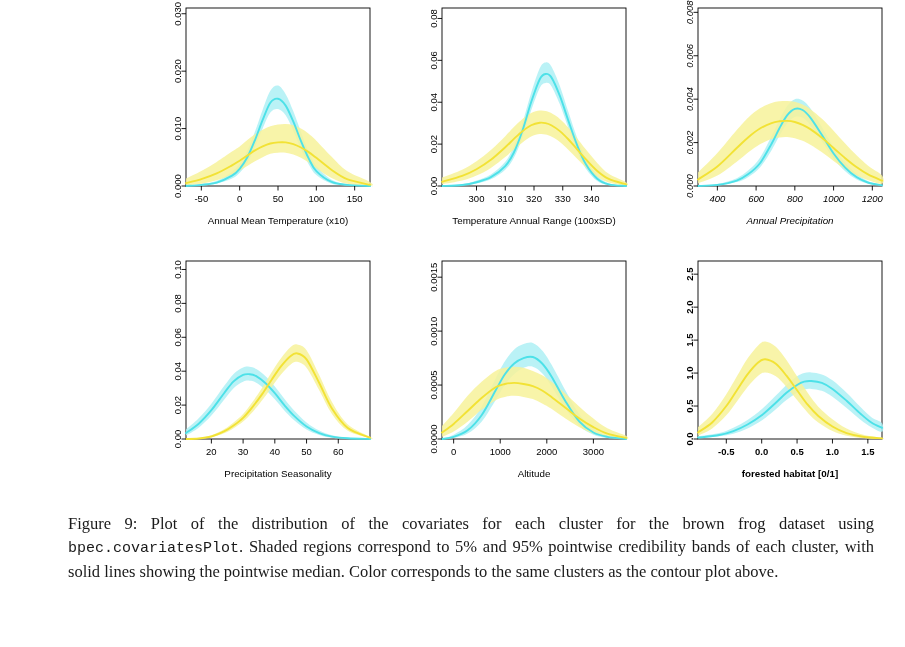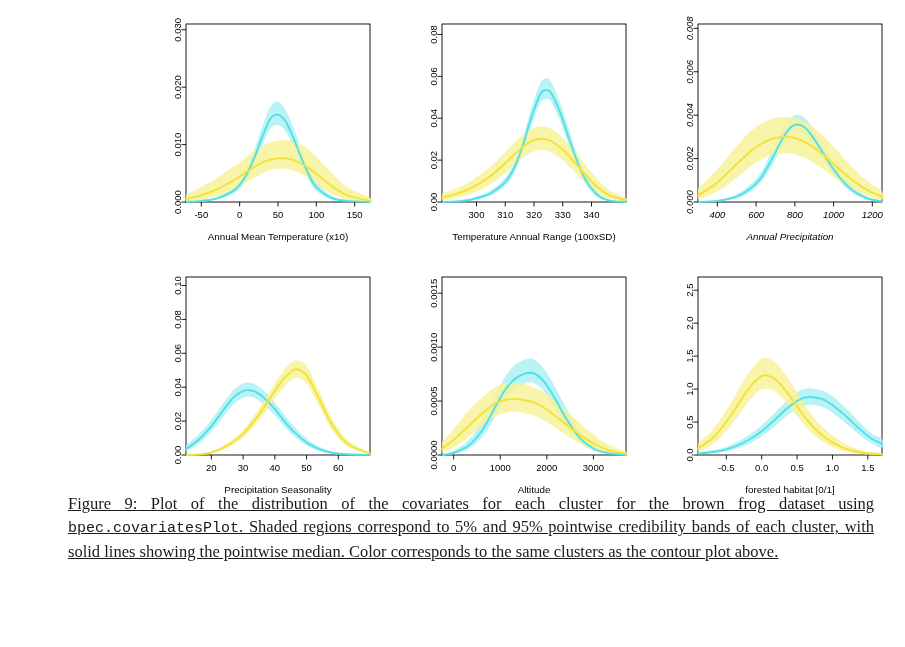--- a/index.html
+++ b/index.html
@@ -15,43 +15,42 @@
     overflow: hidden;
   }
   #page {
     position: relative;
     width: 905px;
     height: 647px;
   }
   .panel-grid {
     position: absolute;
     left: 130px;
-    top: 16px;
+    top: 0px;
     width: 760px;
     height: 505px;
   }
   .panel {
     position: absolute;
     width: 245px;
     height: 245px;
   }
   .panel .plot-svg {
     display: block;
   }
   .caption {
     position: absolute;
     left: 68px;
-    top: 492px;
+    top: 512px;
     width: 806px;
     font-family: "Liberation Serif", serif;
     font-size: 16.5px;
     line-height: 1.42;
     text-align: justify;
     color: #1a1a1a;
-    text-decoration: underline;
   }
   .caption .mono {
     font-family: "Liberation Mono", monospace;
     font-size: 15px;
   }
   text {
     font-family: "Liberation Sans", sans-serif;
   }
 </style>
 </head>
@@ -199,21 +198,21 @@
           <text x="48" y="186" text-anchor="middle" font-size="9.5" fill="#000000" transform="rotate(-90 48 186)" dy="3.3">0.0000</text>
           <line x1="56" y1="132.06060606060606" x2="51.5" y2="132.06060606060606" stroke="#000000" stroke-width="0.9"></line>
           <text x="48" y="132.06060606060606" text-anchor="middle" font-size="9.5" fill="#000000" transform="rotate(-90 48 132.06060606060606)" dy="3.3">0.0005</text>
           <line x1="56" y1="78.12121212121212" x2="51.5" y2="78.12121212121212" stroke="#000000" stroke-width="0.9"></line>
           <text x="48" y="78.12121212121212" text-anchor="middle" font-size="9.5" fill="#000000" transform="rotate(-90 48 78.12121212121212)" dy="3.3">0.0010</text>
           <line x1="56" y1="24.181818181818187" x2="51.5" y2="24.181818181818187" stroke="#000000" stroke-width="0.9"></line>
           <text x="48" y="24.181818181818187" text-anchor="middle" font-size="9.5" fill="#000000" transform="rotate(-90 48 24.181818181818187)" dy="3.3">0.0015</text>
           <text x="148" y="224" text-anchor="middle" font-size="9.8" fill="#000000">Altitude</text>
         </svg>
     </div>
-    <div class="panel" style="left:512px; top:253px;">
+    <div class="panel" style="left:512px; top:253px;font-weight:bold;">
       <svg class="plot-svg" width="245" height="245" viewBox="0 0 245 245">
           <rect x="56" y="8" width="184" height="178" fill="#ffffff" stroke="#000000" stroke-width="0.9"></rect>
           <path d="M 56.00 183.36 C 59.54 182.81, 71.33 181.50, 77.23 180.07 C 83.13 178.64, 86.67 176.99, 91.38 174.79 C 96.10 172.60, 100.82 169.96, 105.54 166.88 C 110.26 163.80, 114.97 160.40, 119.69 156.33 C 124.41 152.27, 129.72 146.55, 133.85 142.49 C 137.97 138.42, 140.92 135.13, 144.46 131.94 C 148.00 128.75, 152.13 125.35, 155.08 123.37 C 158.03 121.39, 159.79 120.73, 162.15 120.07 C 164.51 119.41, 166.28 119.20, 169.23 119.41 C 172.18 119.63, 176.31 120.07, 179.85 121.39 C 183.38 122.71, 186.33 124.25, 190.46 127.33 C 194.59 130.40, 199.90 135.35, 204.62 139.85 C 209.33 144.36, 214.64 150.29, 218.77 154.36 C 222.90 158.42, 225.85 161.61, 229.38 164.24 C 232.92 166.88, 238.23 167.76, 240.00 170.18 C 241.77 172.60, 241.77 178.09, 240.00 178.75 C 238.23 179.41, 232.92 176.11, 229.38 174.13 C 225.85 172.16, 222.90 170.07, 218.77 166.88 C 214.64 163.70, 209.33 158.86, 204.62 155.01 C 199.90 151.17, 194.59 146.66, 190.46 143.81 C 186.33 140.95, 183.38 139.19, 179.85 137.87 C 176.31 136.56, 172.18 136.12, 169.23 135.90 C 166.28 135.68, 164.51 135.90, 162.15 136.56 C 159.79 137.21, 158.03 138.09, 155.08 139.85 C 152.13 141.61, 148.00 144.36, 144.46 147.10 C 140.92 149.85, 137.97 152.93, 133.85 156.33 C 129.72 159.74, 124.41 164.35, 119.69 167.54 C 114.97 170.73, 110.26 173.25, 105.54 175.45 C 100.82 177.65, 96.10 179.41, 91.38 180.73 C 86.67 182.04, 83.13 182.59, 77.23 183.36 C 71.33 184.13, 59.54 185.01, 56.00 185.34 Z" fill="#AEF0F4" fill-opacity="0.85" stroke="none"></path>
           <path d="M 56.00 174.13 C 58.36 171.94, 65.44 166.44, 70.15 160.95 C 74.87 155.45, 80.18 147.43, 84.31 141.17 C 88.44 134.91, 91.38 129.30, 94.92 123.37 C 98.46 117.44, 102.00 110.73, 105.54 105.57 C 109.08 100.41, 113.21 95.24, 116.15 92.39 C 119.10 89.53, 120.28 88.21, 123.23 88.43 C 126.18 88.65, 130.31 90.63, 133.85 93.70 C 137.38 96.78, 140.92 101.94, 144.46 106.89 C 148.00 111.83, 151.54 117.88, 155.08 123.37 C 158.62 128.86, 162.15 134.80, 165.69 139.85 C 169.23 144.91, 172.18 149.30, 176.31 153.70 C 180.44 158.09, 185.74 162.60, 190.46 166.22 C 195.18 169.85, 199.31 172.81, 204.62 175.45 C 209.92 178.09, 216.41 180.51, 222.31 182.04 C 228.21 183.58, 237.05 184.02, 240.00 184.68 C 242.95 185.34, 242.95 185.89, 240.00 186.00 C 237.05 186.11, 228.21 185.89, 222.31 185.34 C 216.41 184.79, 209.92 183.91, 204.62 182.70 C 199.31 181.50, 195.18 180.29, 190.46 178.09 C 185.74 175.89, 180.44 172.60, 176.31 169.52 C 172.18 166.44, 169.23 163.37, 165.69 159.63 C 162.15 155.89, 158.62 151.39, 155.08 147.10 C 151.54 142.82, 148.00 137.87, 144.46 133.92 C 140.92 129.96, 137.38 125.79, 133.85 123.37 C 130.31 120.95, 126.18 119.52, 123.23 119.41 C 120.28 119.30, 119.10 120.29, 116.15 122.71 C 113.21 125.13, 109.08 129.63, 105.54 133.92 C 102.00 138.20, 98.46 143.70, 94.92 148.42 C 91.38 153.15, 88.44 157.76, 84.31 162.27 C 80.18 166.77, 74.87 172.05, 70.15 175.45 C 65.44 178.86, 58.36 181.50, 56.00 182.70 Z" fill="#F7F29A" fill-opacity="0.85" stroke="none"></path>
           <path d="M 56.00 184.68 C 59.54 184.24, 71.33 183.14, 77.23 182.04 C 83.13 180.95, 86.67 179.85, 91.38 178.09 C 96.10 176.33, 100.82 174.13, 105.54 171.50 C 110.26 168.86, 114.97 165.89, 119.69 162.27 C 124.41 158.64, 129.72 153.48, 133.85 149.74 C 137.97 146.00, 140.92 142.82, 144.46 139.85 C 148.00 136.89, 152.13 133.81, 155.08 131.94 C 158.03 130.07, 159.79 129.30, 162.15 128.64 C 164.51 127.99, 166.28 127.77, 169.23 127.99 C 172.18 128.20, 176.31 128.64, 179.85 129.96 C 183.38 131.28, 186.33 132.93, 190.46 135.90 C 194.59 138.86, 199.90 143.59, 204.62 147.76 C 209.33 151.94, 214.64 157.32, 218.77 160.95 C 222.90 164.57, 225.85 167.21, 229.38 169.52 C 232.92 171.83, 238.23 173.91, 240.00 174.79" fill="none" stroke="#4DE1E8" stroke-width="1.9" stroke-linejoin="round" stroke-linecap="round"></path>
           <path d="M 56.00 179.41 C 58.36 177.76, 65.44 173.91, 70.15 169.52 C 74.87 165.12, 80.18 158.42, 84.31 153.04 C 88.44 147.65, 91.38 142.49, 94.92 137.21 C 98.46 131.94, 102.00 126.01, 105.54 121.39 C 109.08 116.78, 113.21 112.05, 116.15 109.53 C 119.10 107.00, 120.28 106.01, 123.23 106.23 C 126.18 106.45, 130.31 108.10, 133.85 110.84 C 137.38 113.59, 140.92 118.32, 144.46 122.71 C 148.00 127.11, 151.54 132.38, 155.08 137.21 C 158.62 142.05, 162.15 147.43, 165.69 151.72 C 169.23 156.00, 172.18 159.30, 176.31 162.93 C 180.44 166.55, 185.74 170.62, 190.46 173.47 C 195.18 176.33, 199.31 178.31, 204.62 180.07 C 209.92 181.82, 216.41 183.14, 222.31 184.02 C 228.21 184.90, 237.05 185.12, 240.00 185.34" fill="none" stroke="#F2E235" stroke-width="1.9" stroke-linejoin="round" stroke-linecap="round"></path>
           <line x1="84.3076923076923" y1="186" x2="84.3076923076923" y2="190.5" stroke="#000000" stroke-width="0.9"></line>
           <text x="84.3076923076923" y="202" text-anchor="middle" font-size="9.5" fill="#000000">-0.5</text>
           <line x1="119.6923076923077" y1="186" x2="119.6923076923077" y2="190.5" stroke="#000000" stroke-width="0.9"></line>
           <text x="119.6923076923077" y="202" text-anchor="middle" font-size="9.5" fill="#000000">0.0</text>

